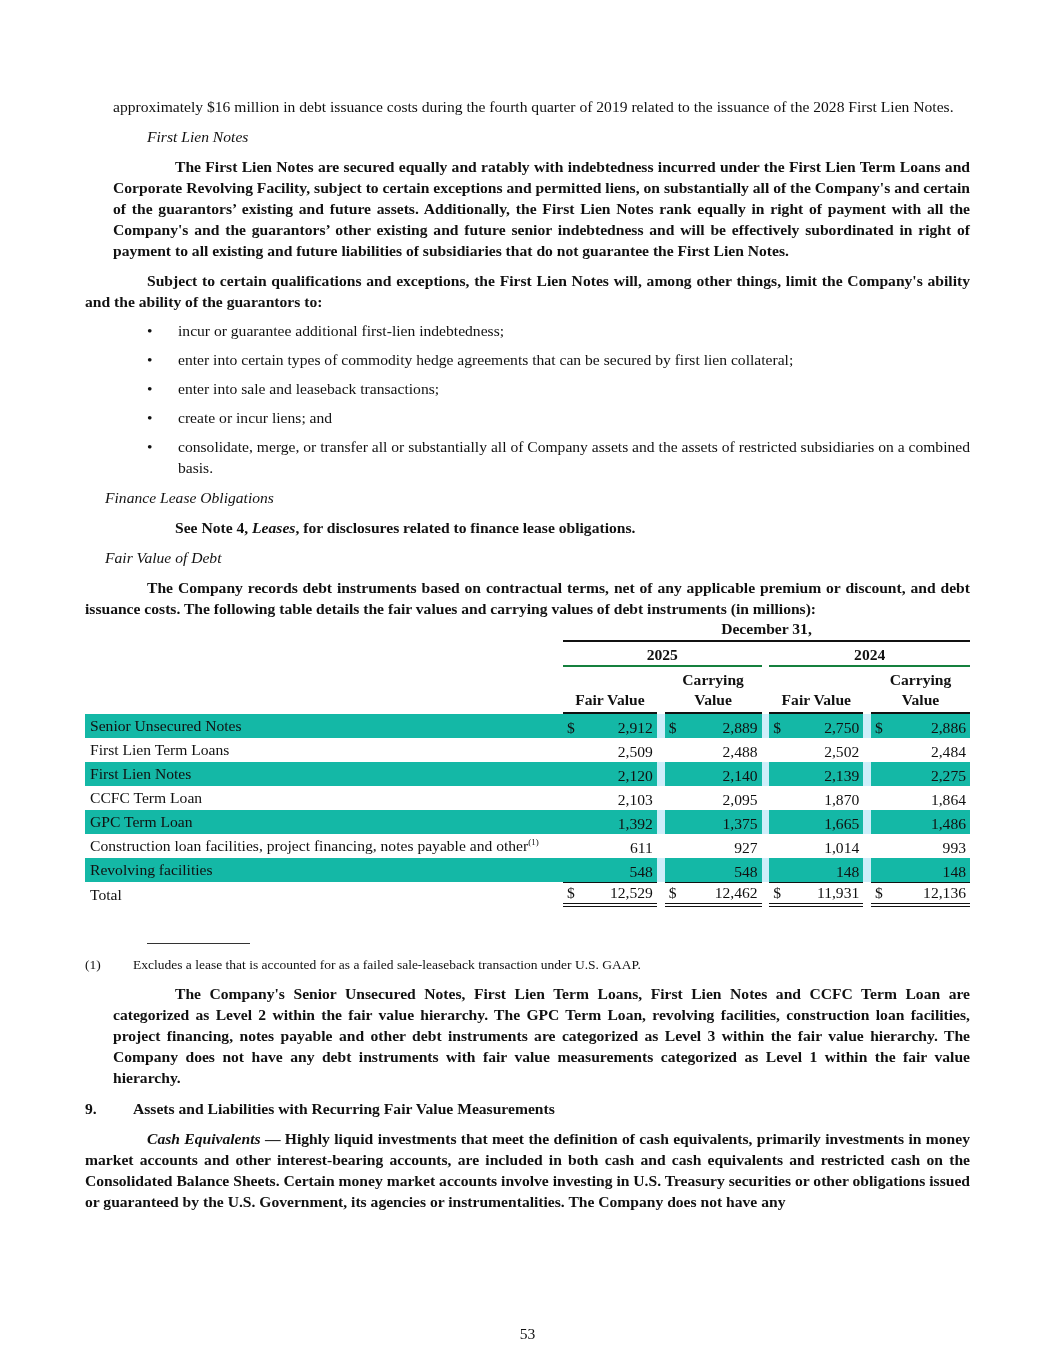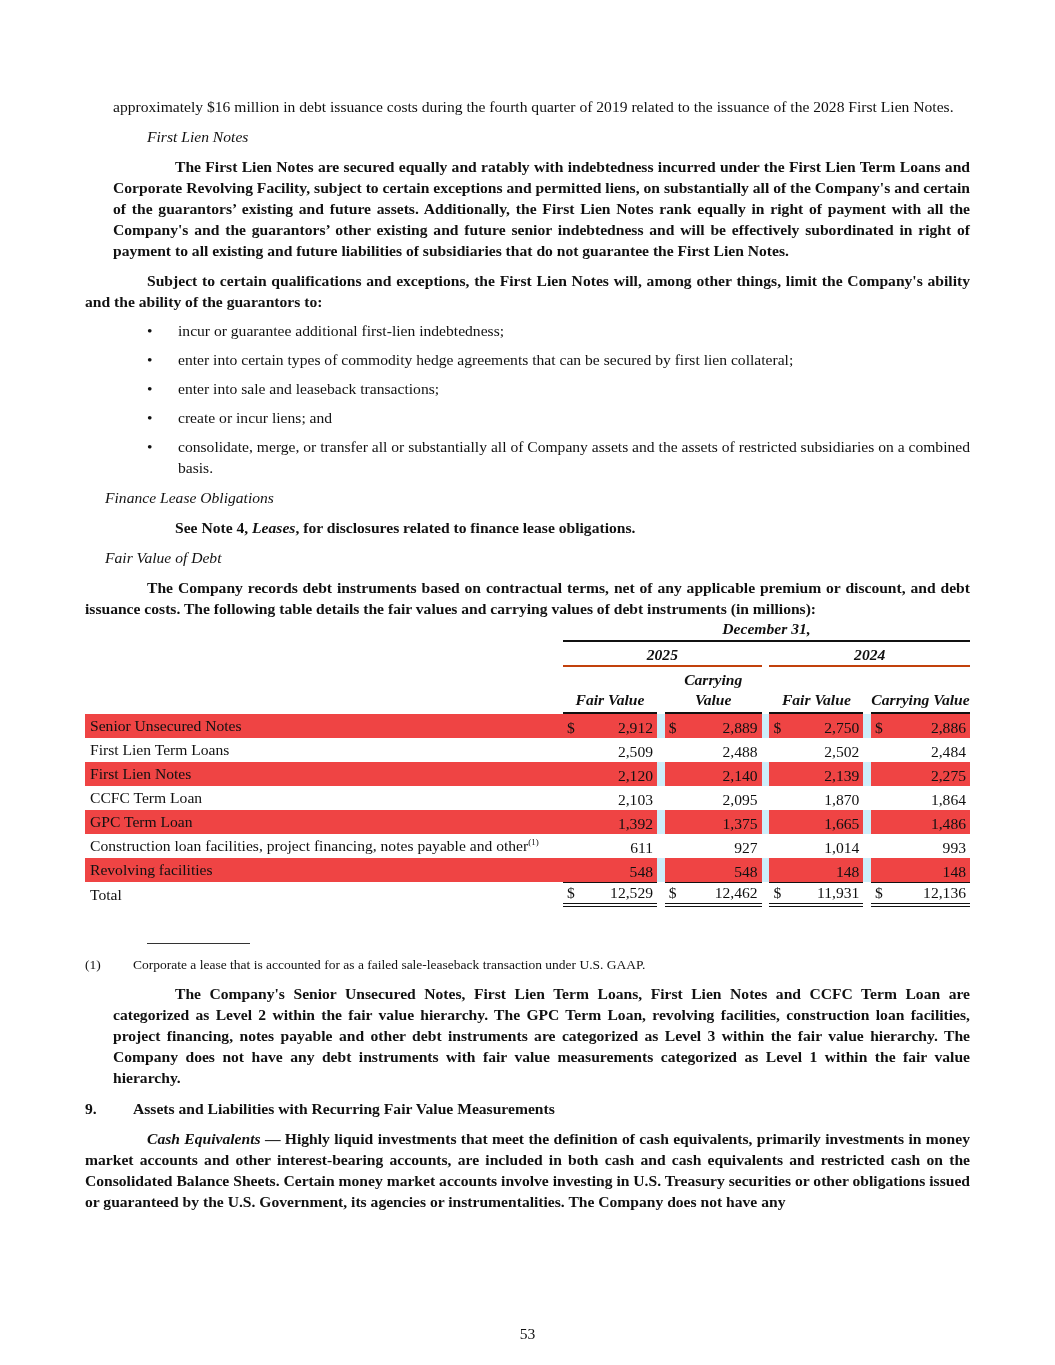--- a/index.html
+++ b/index.html
@@ -13,26 +13,26 @@
   .indent { text-indent: 62px; font-weight: bold; }
   .mb { margin-bottom: 9px; margin-left: 28px; }
   .subhead-italic { font-style: italic; padding-left: 62px; margin-bottom: 9px; }
   .bold-italic-head { font-style: italic; font-weight: normal; padding-left: 20px; margin-bottom: 9px; }
   ul.bullets { list-style: none; margin: 0 0 9px 0; padding: 0; }
   ul.bullets li { position: relative; padding-left: 93px; margin-bottom: 8px; text-align: justify; }
   ul.bullets li .dot { position: absolute; left: 62px; top: 0; }
 
   table.debt { border-collapse: separate; border-spacing: 0; width: 885px; margin-top: 0; }
   table.debt td { padding: 0; font-size: 15.6px; line-height: 20px; vertical-align: bottom; }
-  .hdr { font-weight: bold; text-align: center; font-style: italic; }
+  .hdr { font-weight: bold; text-align: center; }
   .hdr-main { border-bottom: 2px solid #111; padding-bottom: 1px !important; }
-  .hdr-year { border-bottom: 2px solid #c2410c; }
+  .hdr-year { border-bottom: 2px solid #15803d; }
   .gap { width: 8px; }
   .row-label { padding-left: 5px !important; padding-top: 2px !important; padding-bottom: 2px !important; }
-  .shade td { background: #ef4444; }
+  .shade td { background: #14b8a6; }
   .shade td.gap { background: #cdeefa; }
   .cur { width: 18px; text-align: left; padding-left: 4px !important; }
   .num { text-align: right; padding-right: 4px !important; }
   .topline { border-top: 1.5px solid #111; }
   .dbl { border-bottom: 4px double #111; }
   .colhdr td { line-height: 17px; }
   .colhdr .lbl { border-bottom: 2px solid #111; padding-bottom: 2px !important; }
 
   .footnote-rule { width: 103px; border-top: 1px solid #333; margin: 36px 0 12px 62px; }
   .footnote { font-size: 13.5px; line-height: 18px; margin-bottom: 9px; }
@@ -238,21 +238,21 @@
           <td class="num topline dbl">11,931</td>
           <td class="gap"></td>
       <td class="cur topline dbl">$</td>
           <td class="num topline dbl">12,136</td>
     </tr>
   </tbody>
     </table>
 
   <div class="footnote-rule"></div>
 
-  <p class="footnote"><span class="mark">(1)</span><span>Corporate a lease that is accounted for as a failed sale-leaseback transaction under U.S. GAAP.</span></p>
+  <p class="footnote"><span class="mark">(1)</span><span>Excludes a lease that is accounted for as a failed sale-leaseback transaction under U.S. GAAP.</span></p>
 
   <p class="indent mb">The Company's Senior Unsecured Notes, First Lien Term Loans, First Lien Notes and CCFC Term Loan are categorized as Level 2 within the fair value hierarchy. The GPC Term Loan, revolving facilities, construction loan facilities, project financing, notes payable and other debt instruments are categorized as Level 3 within the fair value hierarchy. The Company does not have any debt instruments with fair value measurements categorized as Level 1 within the fair value hierarchy.</p>
 
   <p class="section-head"><span class="num-s">9.</span><span>Assets and Liabilities with Recurring Fair Value Measurements</span></p>
 
   <p class="indent"><em class="it">Cash Equivalents</em><span> — Highly liquid investments that meet the definition of cash equivalents, primarily investments in money market accounts and other interest-bearing accounts, are included in both cash and cash equivalents and restricted cash on the Consolidated Balance Sheets. Certain money market accounts involve investing in U.S. Treasury securities or other obligations issued or guaranteed by the U.S. Government, its agencies or instrumentalities. The Company does not have any</span></p>
 
 </div>
 
 <div class="page-num">53</div>

